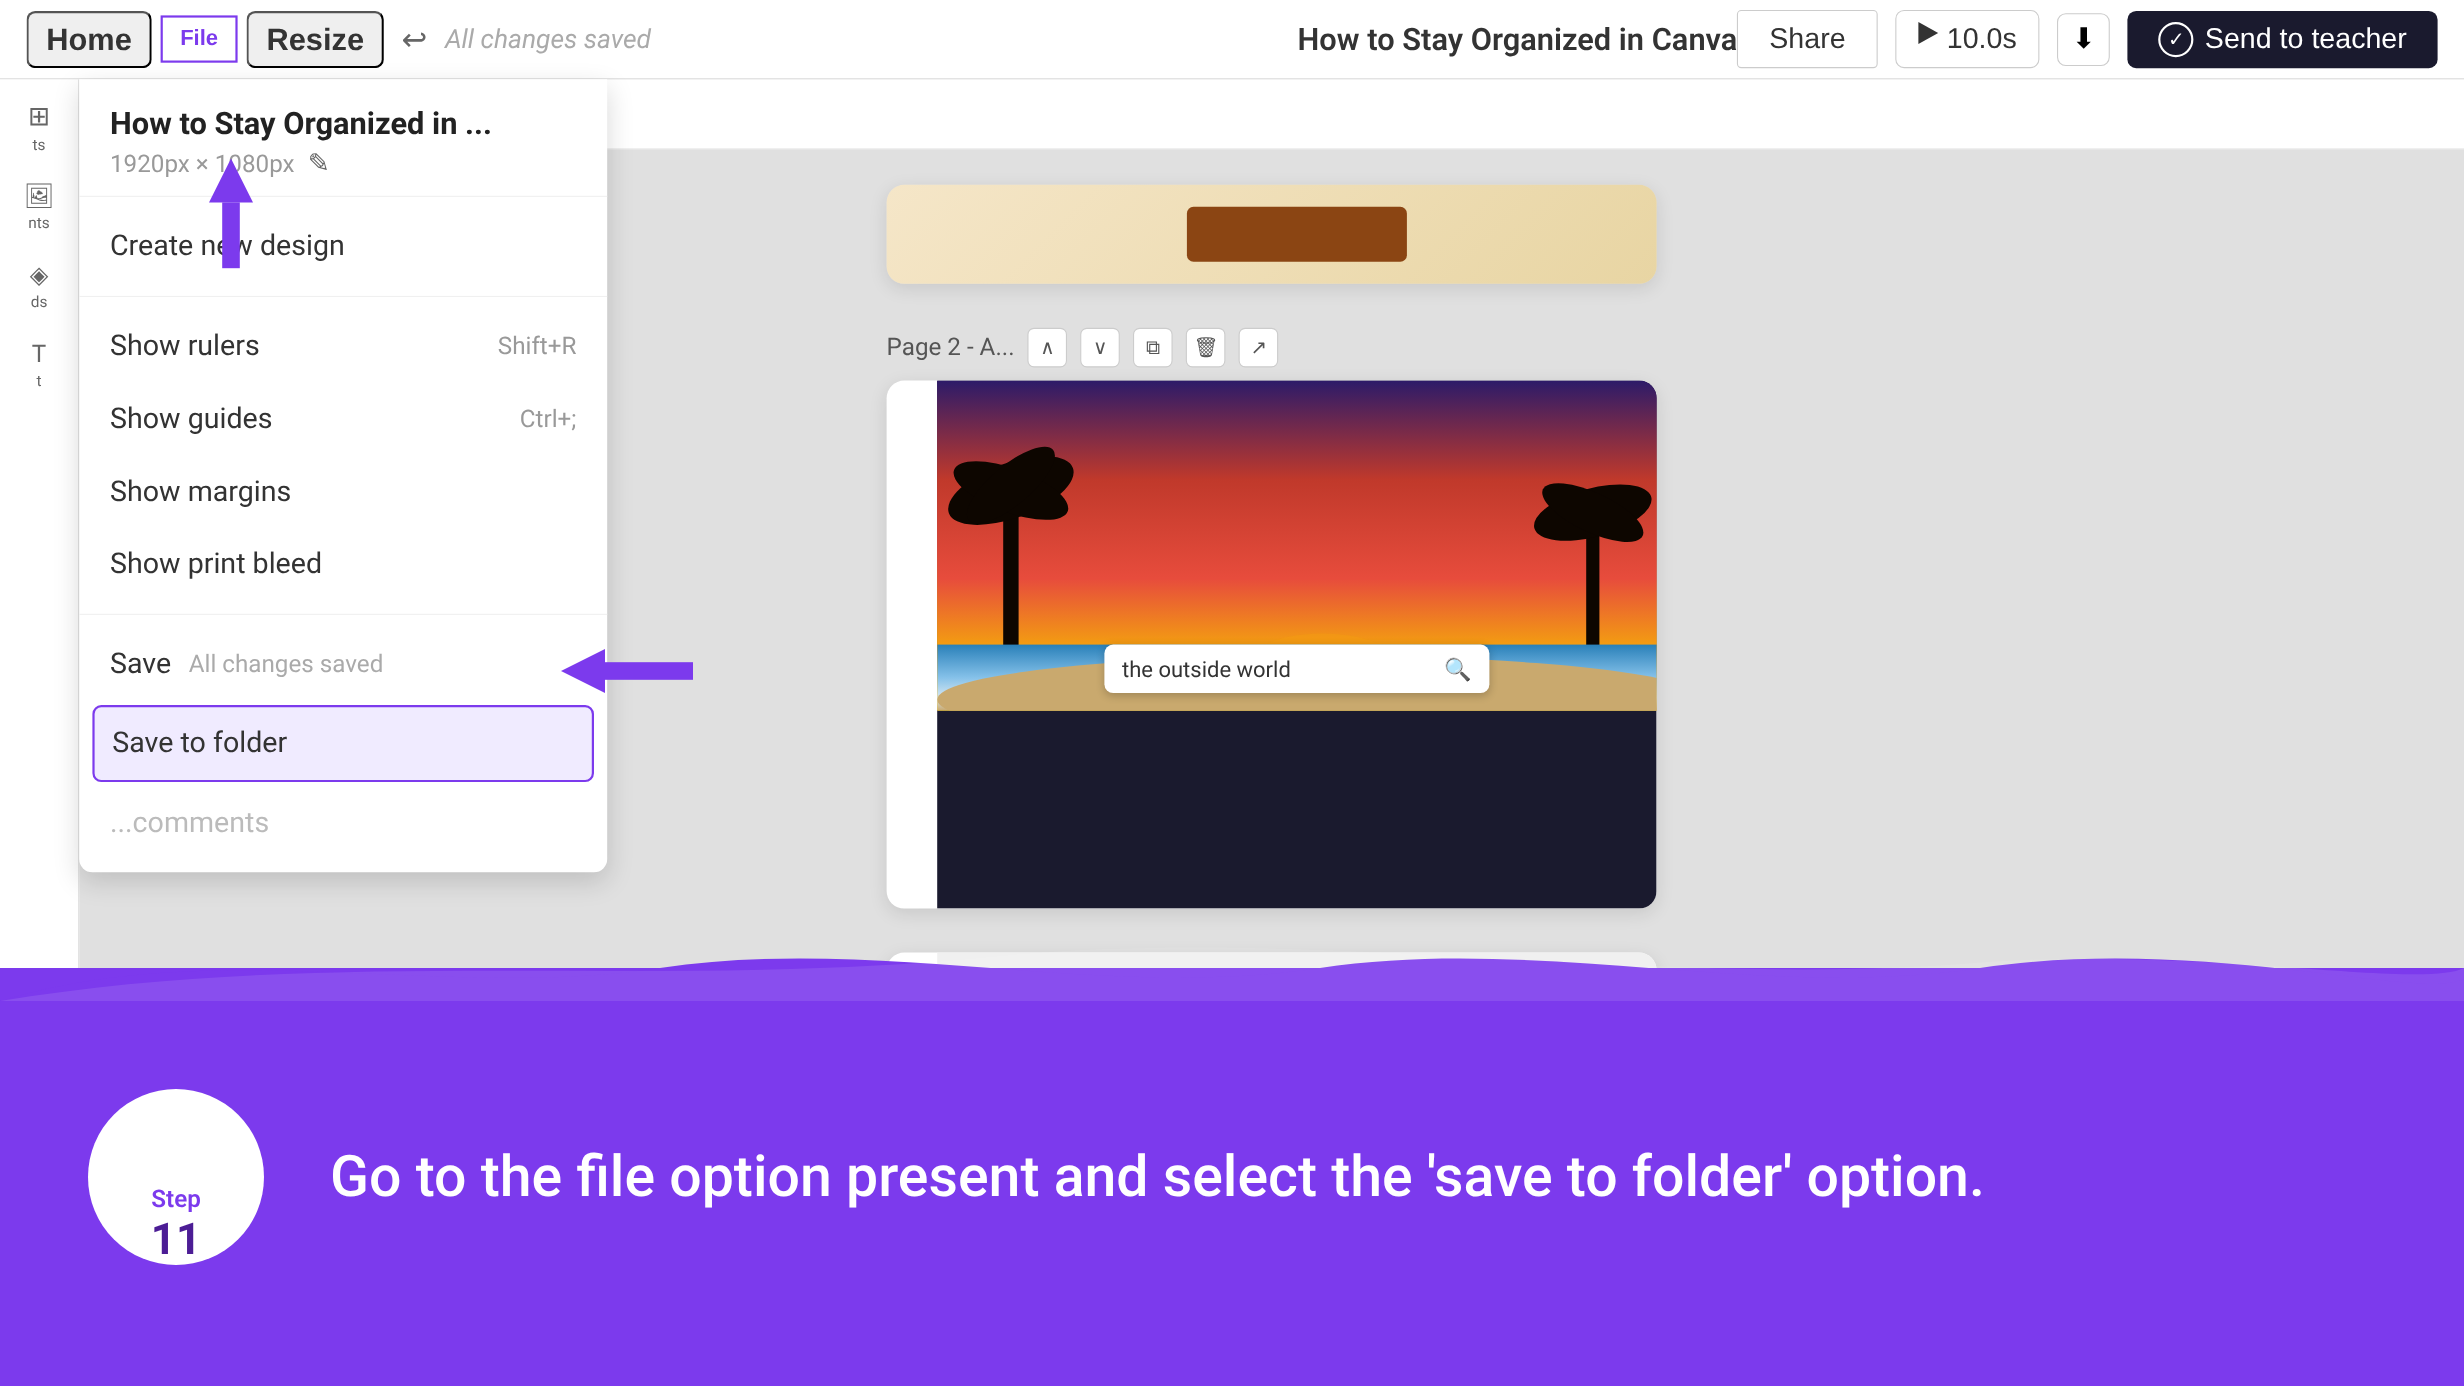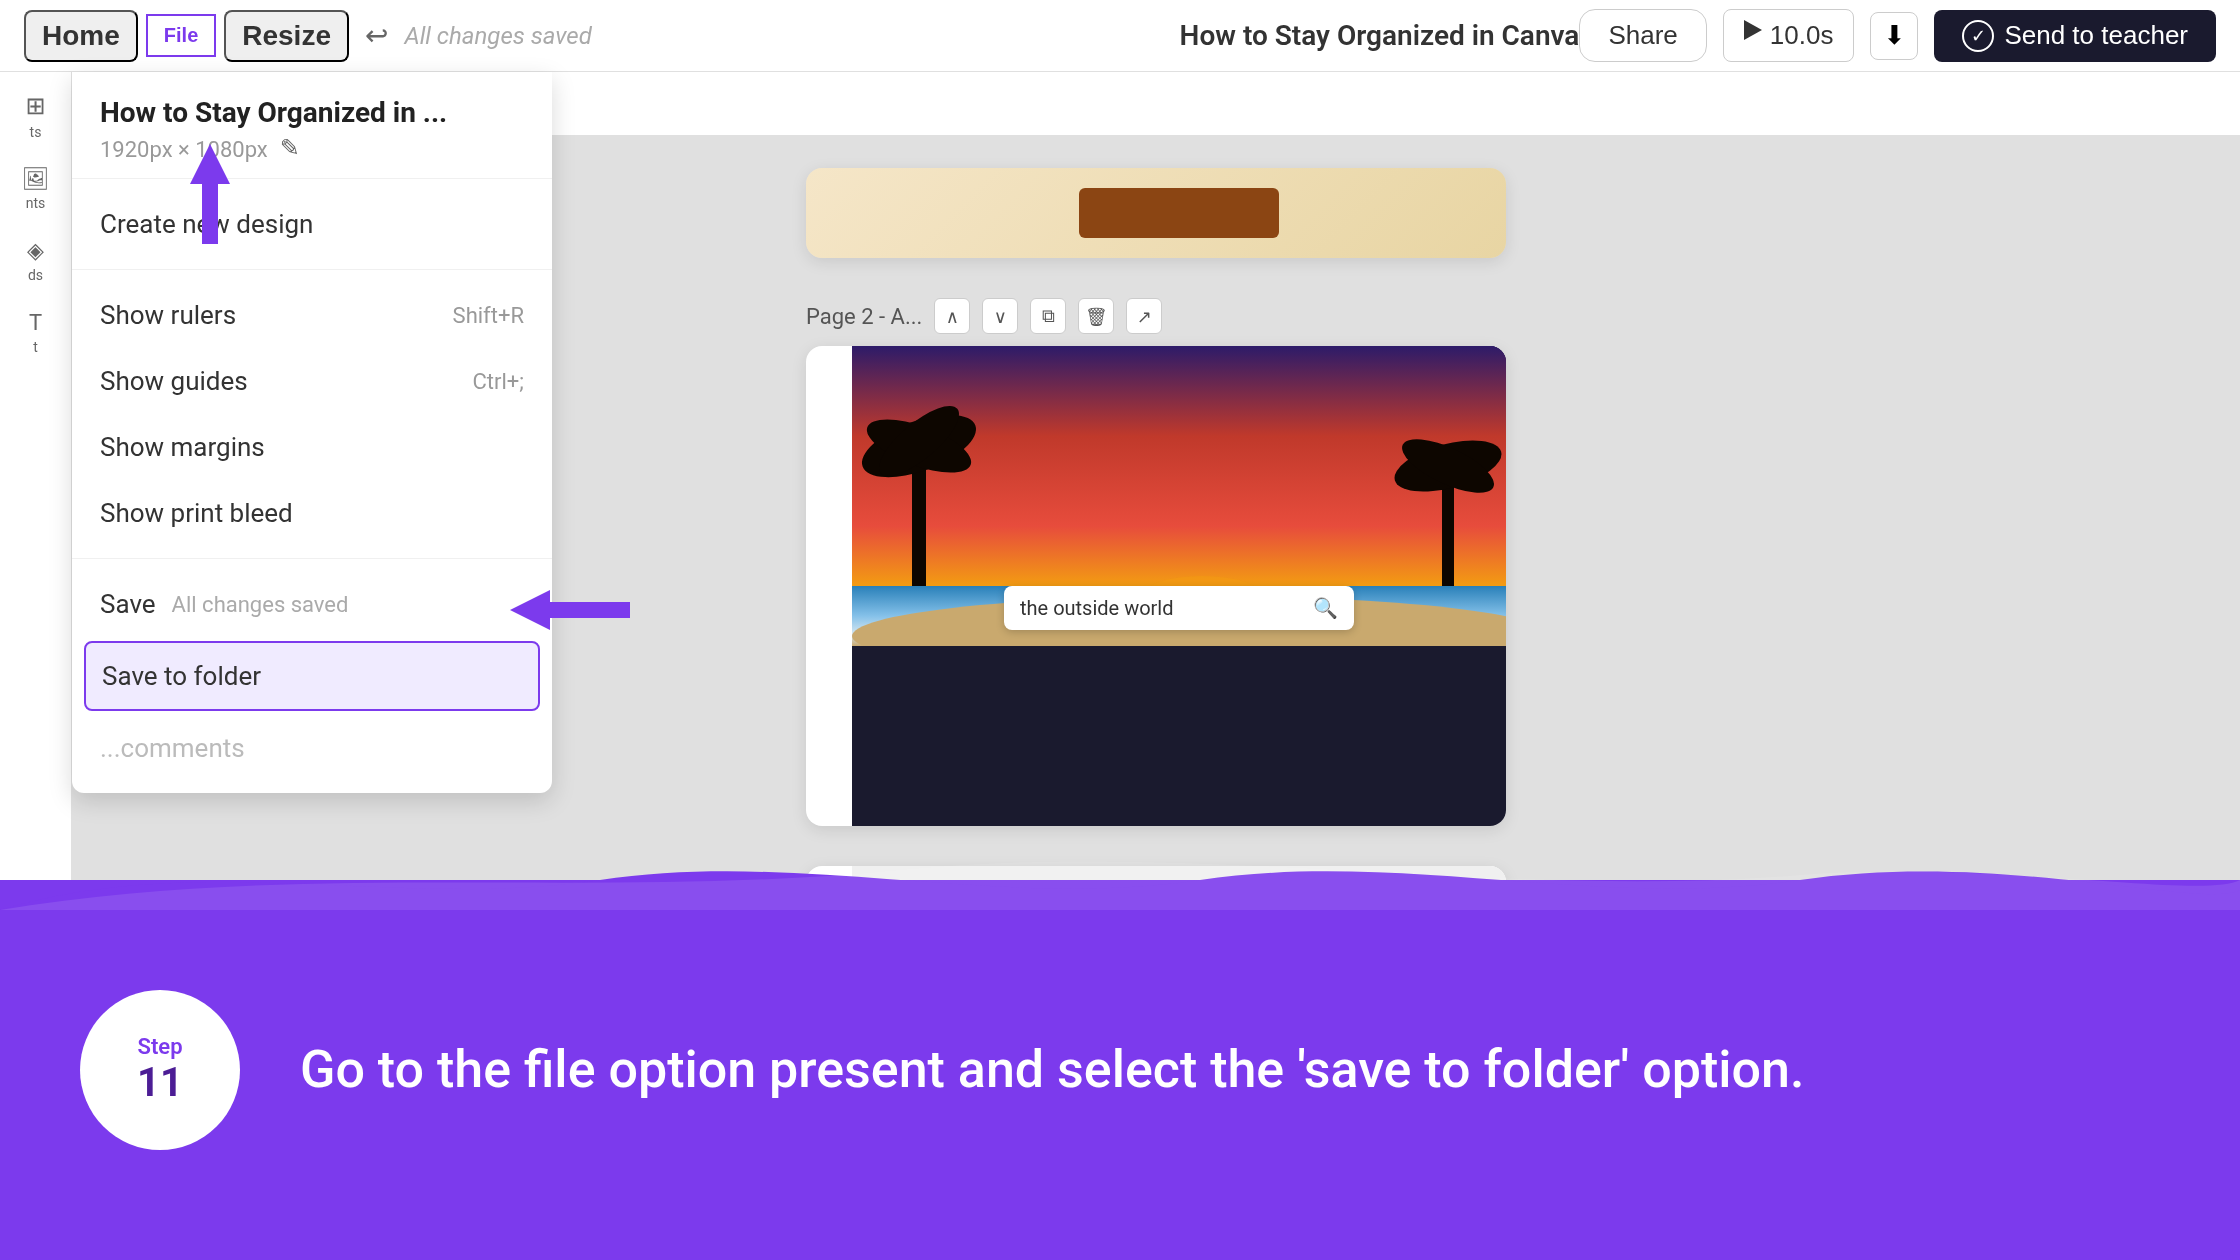--- a/index.html
+++ b/index.html
@@ -66,21 +66,21 @@
     }
     .nav-right {
       display: flex;
       align-items: center;
       gap: 16px;
       margin-left: auto;
     }
     .btn-share {
       padding: 10px 28px;
       border: 1.5px solid #ccc;
-      border-radius: 16px;
+      border-radius: 4px;
       font-size: 26px;
       background: #fff;
       cursor: pointer;
       color: #333;
     }
     .btn-play {
       display: flex;
       align-items: flex-start;
       gap: 8px;
       padding: 10px 20px;
@@ -410,21 +410,21 @@
     }
     .step-circle {
       width: 160px;
       height: 160px;
       min-width: 160px;
       background: #fff;
       border-radius: 50%;
       display: flex;
       flex-direction: column;
       align-items: center;
-      justify-content: center;
+      justify-content: flex-end;
       color: #7c3aed;
     }
     .step-label {
       font-size: 22px;
       font-weight: 600;
       color: #7c3aed;
     }
     .step-number {
       font-size: 40px;
       font-weight: 700;

